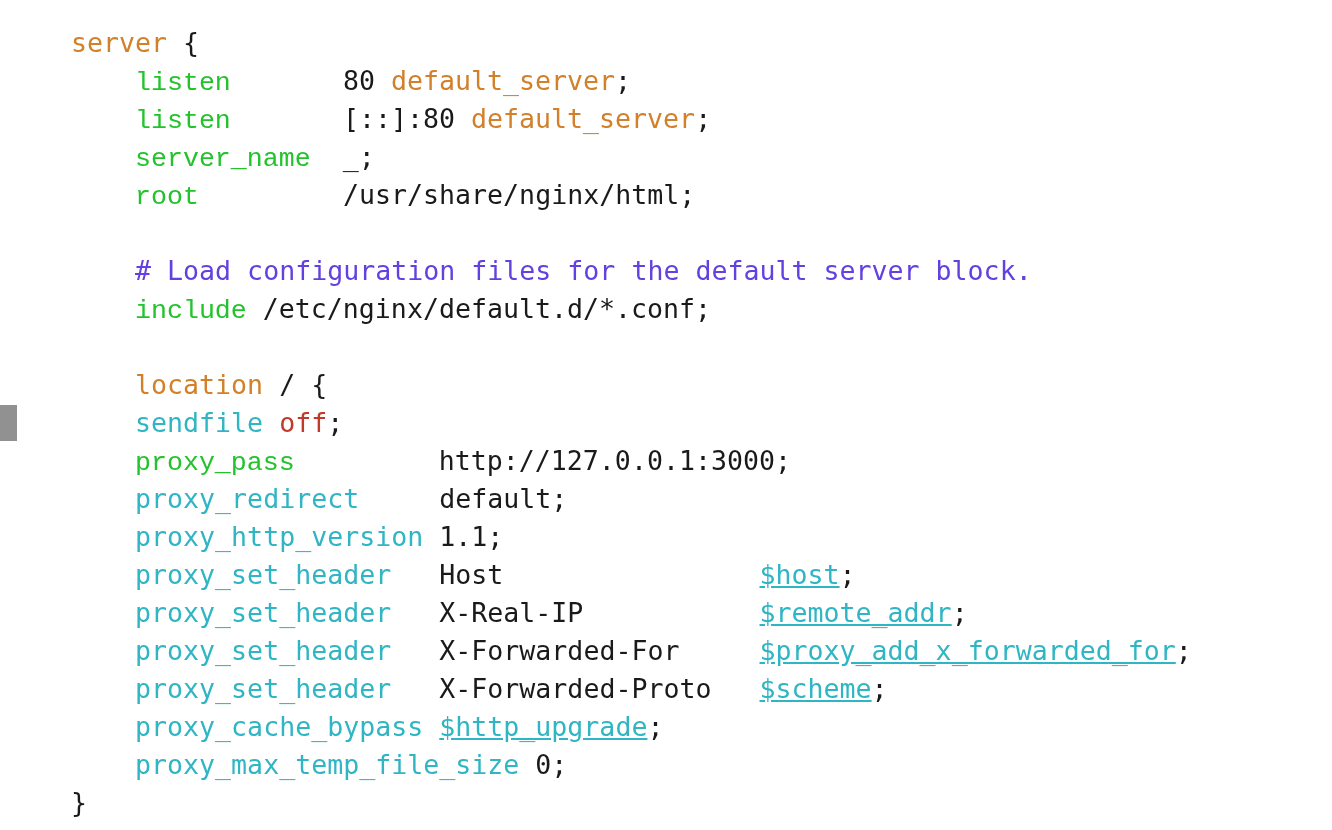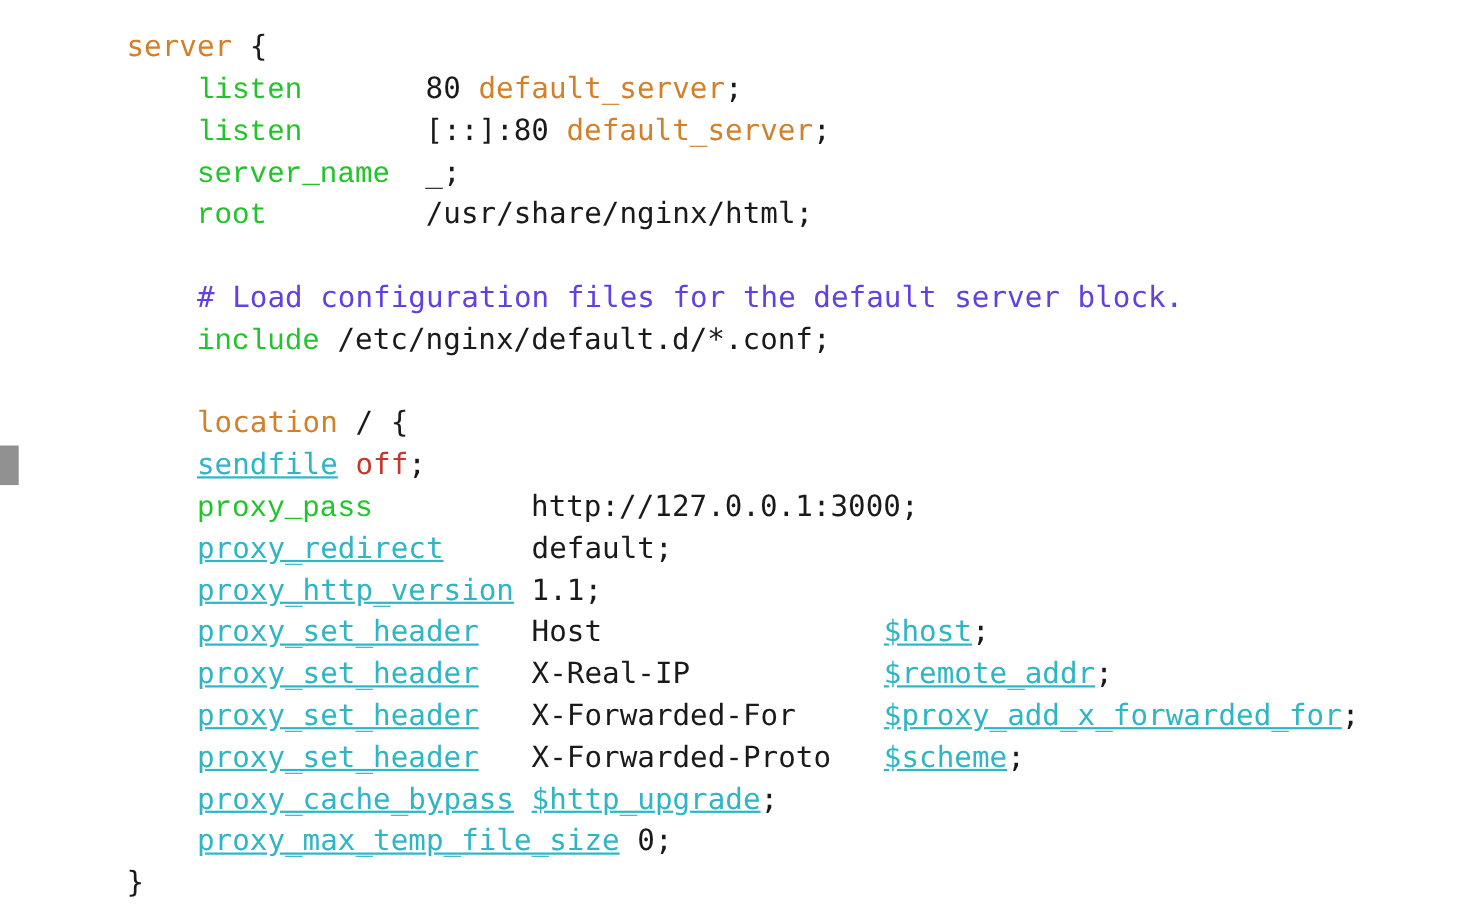--- a/index.html
+++ b/index.html
@@ -33,28 +33,27 @@
     line-height: 38px;
     letter-spacing: 0px;
     white-space: pre;
     color: #1a1a1a;
     -webkit-font-smoothing: antialiased;
   }
 
   .ln {
     white-space: pre;
     height: 38px;
-    margin-left: 44px;
   }
 
   
   .tok-plain   { color: #1a1a1a; }
   .tok-block   { color: #d2802a; }  
   .tok-dir-g   { color: #22c32b; font-family: Liberation Mono, monospace; }  
-  .tok-dir-c   { color: #2fb5c4; text-decoration: underline; }  
+  .tok-dir-c   { color: #2fb5c4; }  
   .tok-var     { color: #2fb5c4; text-decoration: underline; }  
   .tok-val-o   { color: #d2802a; }  
   .tok-val-r   { color: #c0392b; }  
   .tok-comment { color: #6340e0; }  
   .tok-punct   { color: #1a1a1a; }
 </style>
 </head>
 <body style="background: rgb(255, 255, 255);">
 
 <div id="scroll-thumb" style="background: rgb(145, 145, 145); top: 405px; height: 36px; width: 17px;"></div>

